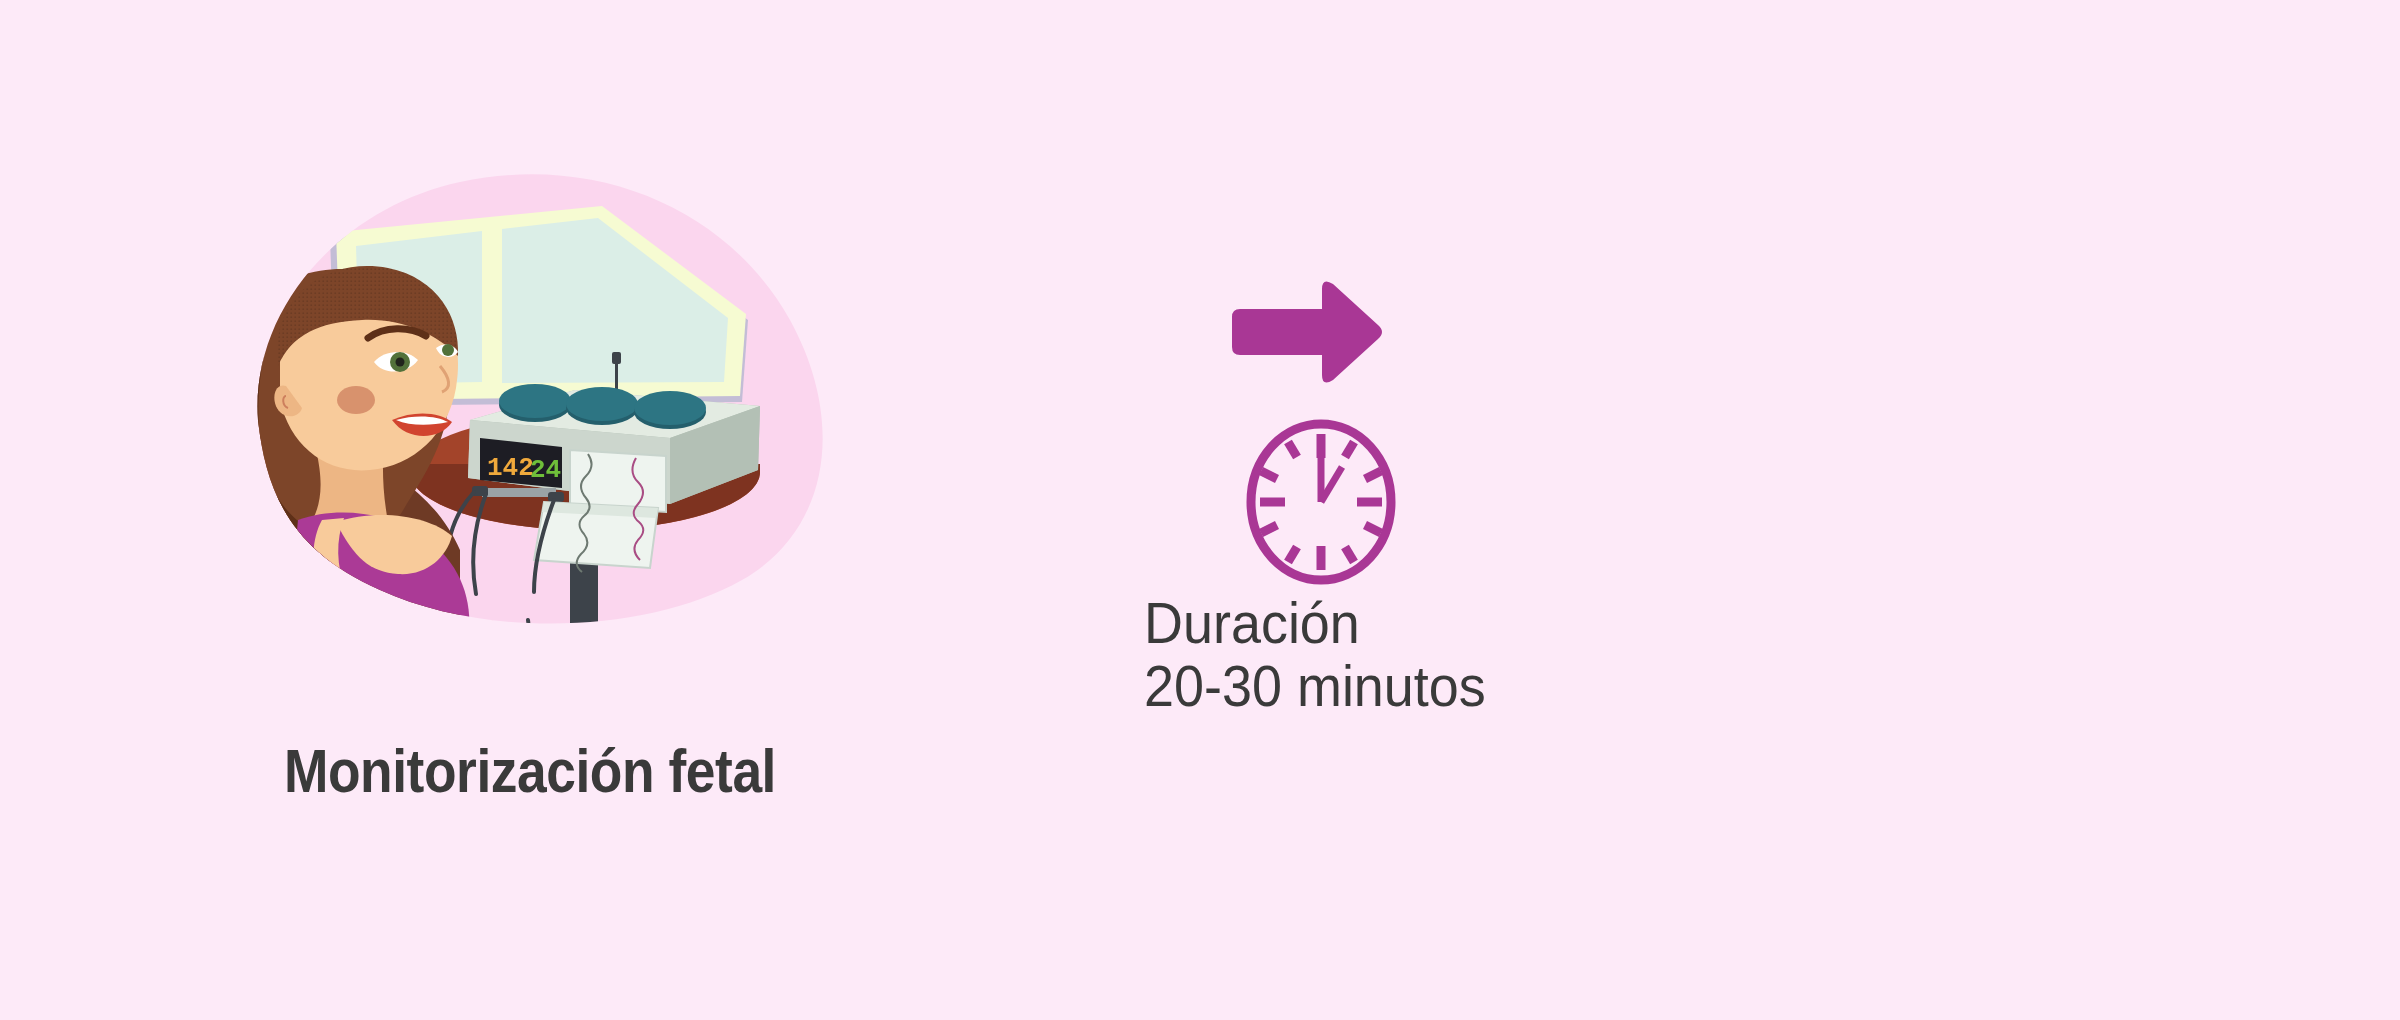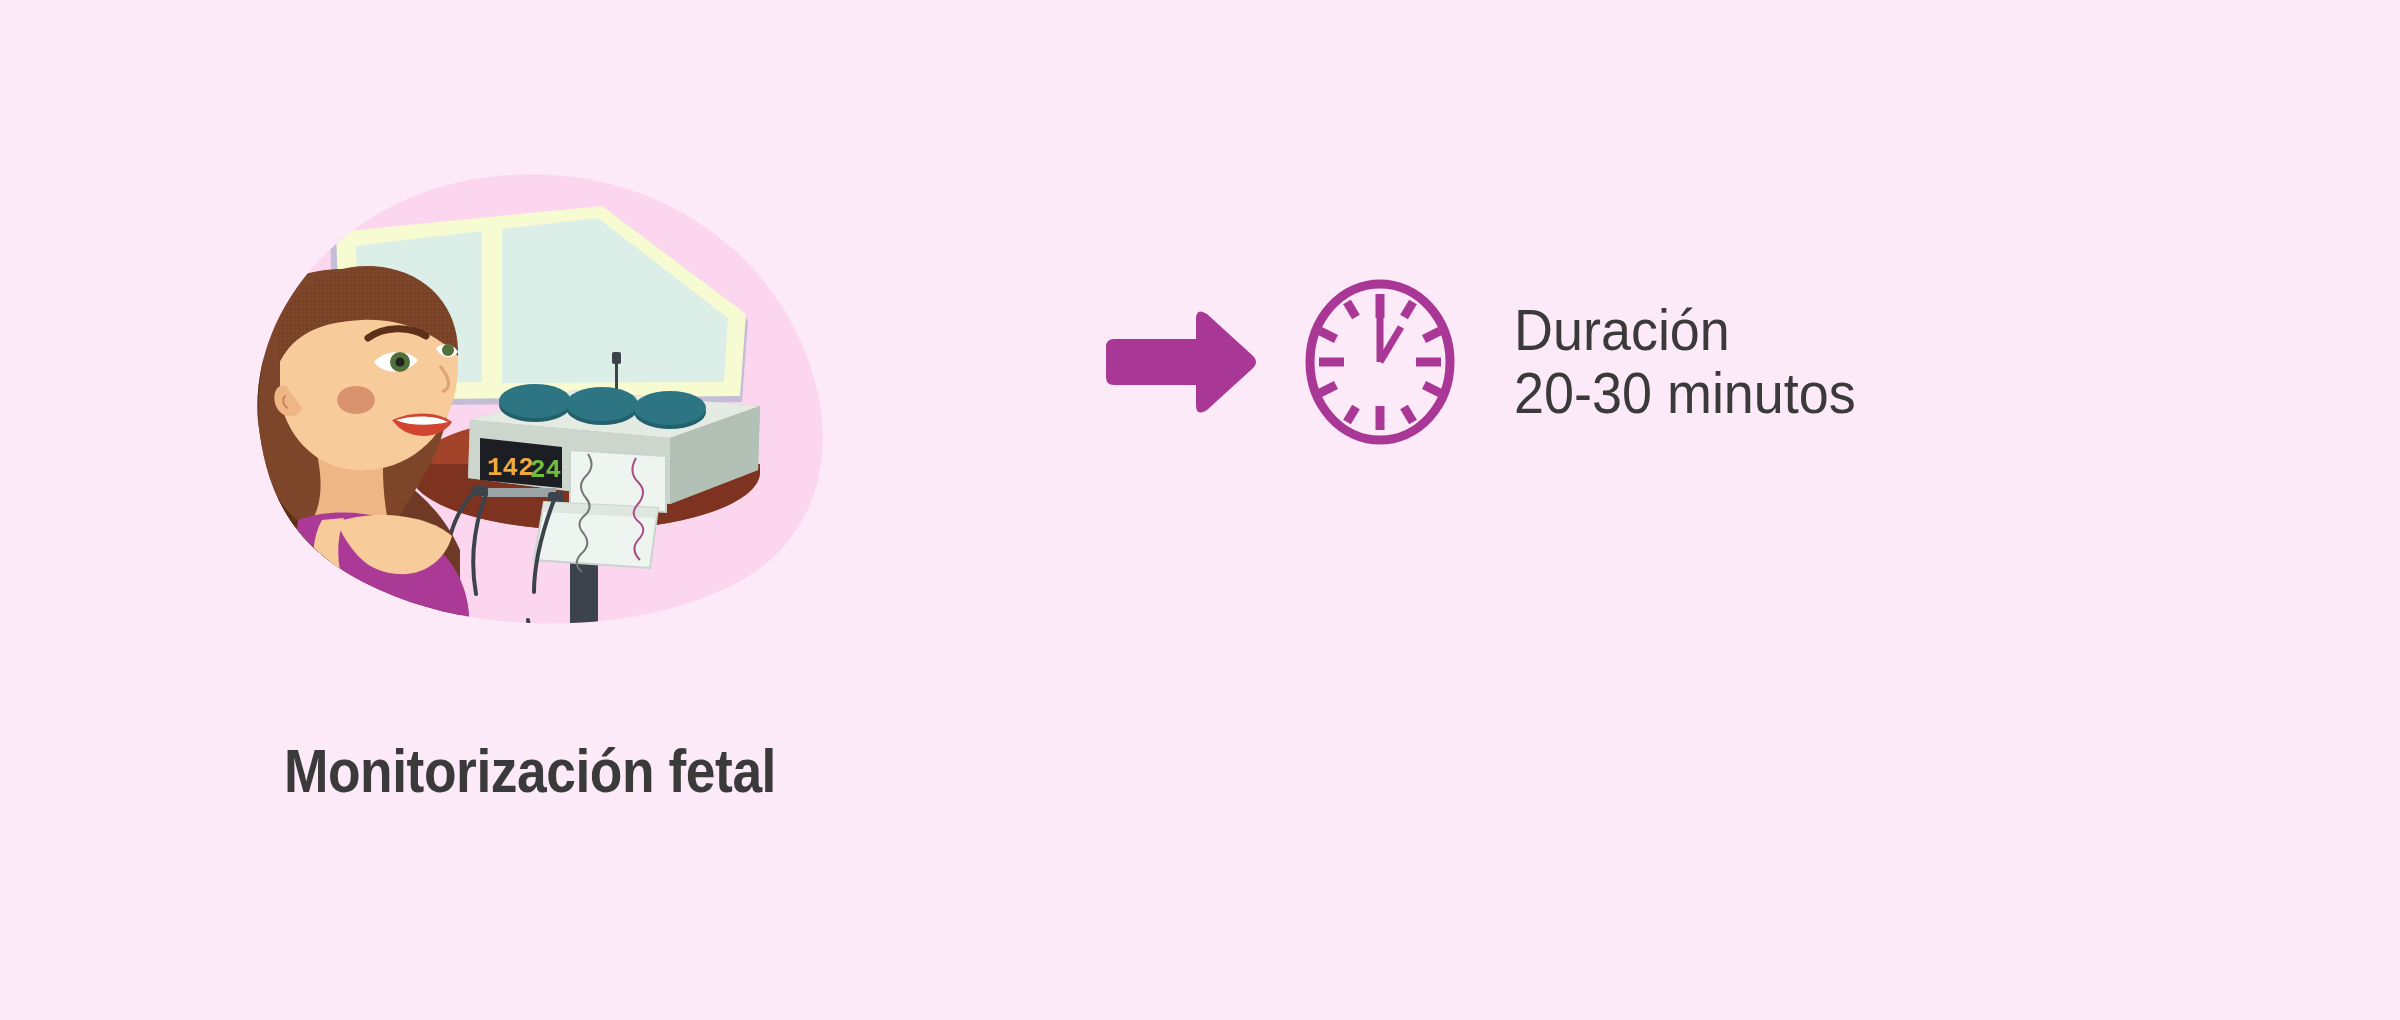--- a/index.html
+++ b/index.html
@@ -59,21 +59,21 @@
     width: 1300px;
     height: 1020px;
   }
   .fact-row {
     position: absolute;
     left: 0px;
     display: flex;
     align-items: center;
     height: 200px;
   }
-  #fact-row-duration { top: 262px; }
+  #fact-row-duration { top: 252px; flex-direction: column; }
   #fact-row-preparation { top: 555px; }
 
   .arrow-icon {
     width: 160px;
     height: 110px;
     flex: 0 0 160px;
     display: block;
   }
   .fact-icon-slot {
     width: 180px;

